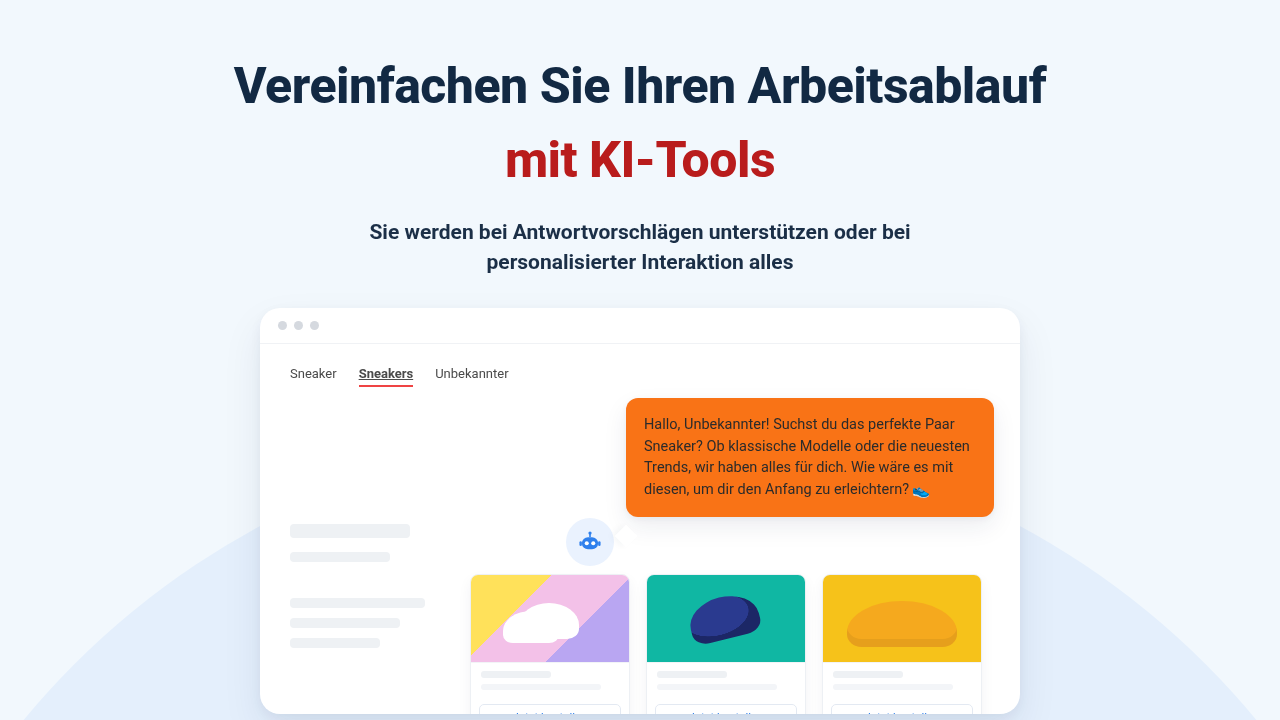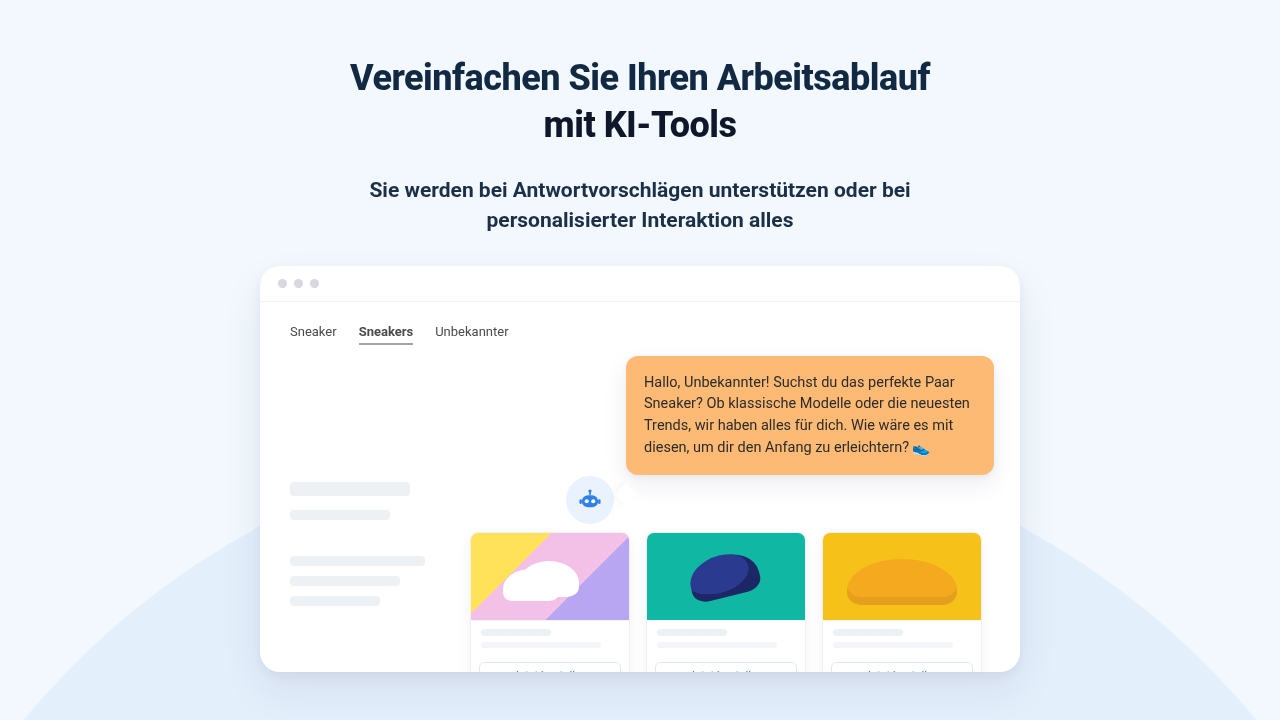--- a/index.html
+++ b/index.html
@@ -16,30 +16,30 @@
     z-index: 0;
   }
 
   .hero {
     position: relative;
     z-index: 1;
     text-align: center;
     padding-top: 58px;
   }
   .hero h1 {
-    font-size: 36px;
+    font-size: 50px;
     font-weight: 800;
     color: #122943;
     letter-spacing: -0.5px;
     line-height: 1.15;
   }
   .hero h1 .accent {
     display: block;
-    color: #0f172a;
-    margin-top: 6px;
+    color: #b91c1c;
+    margin-top: 16px;
   }
   .hero .sub {
     margin-top: 28px;
     font-size: 21px;
     font-weight: 700;
     color: #1b2f47;
     line-height: 1.45;
   }
 
   .browser {
@@ -70,21 +70,21 @@
     height: 370px;
   }
 
   .tabs {
     display: flex;
     gap: 22px;
     font-size: 13px;
     color: #4a4a4a;
   }
   .tabs .tab { padding-bottom: 4px; cursor: pointer; }
-  .tabs .tab.active { font-weight: 700; border-bottom: 2px solid #a3a3a3; }
+  .tabs .tab.active { font-weight: 700; border-bottom: 2px solid #ef4444; text-decoration: underline; }
 
   .sidebar-skel {
     position: absolute;
     left: 30px; top: 180px;
     width: 150px;
   }
   .skel { background: #eef1f4; border-radius: 4px; }
   .sidebar-skel .l1 { height: 14px; width: 120px; margin-bottom: 14px; }
   .sidebar-skel .l2 { height: 10px; width: 100px; margin-bottom: 36px; }
   .sidebar-skel .l3 { height: 10px; width: 135px; margin-bottom: 10px; }
@@ -98,21 +98,21 @@
     background: #eaf2fe;
     border-radius: 50%;
     display: flex; align-items: center; justify-content: center;
   }
   .bot-avatar svg { width: 26px; height: 26px; }
 
   .speech {
     position: absolute;
     left: 366px; top: 54px;
     width: 368px;
-    background: #fdba74;
+    background: #f97316;
     border-radius: 12px;
     padding: 16px 18px;
     font-size: 14.5px;
     line-height: 1.5;
     color: #2b2b2b;
     box-shadow: 0 10px 24px rgba(20,40,80,0.08), 0 2px 6px rgba(20,40,80,0.05);
   }
   .speech .emoji { display:inline-block; transform: translateY(1px); }
 
   .cards {

